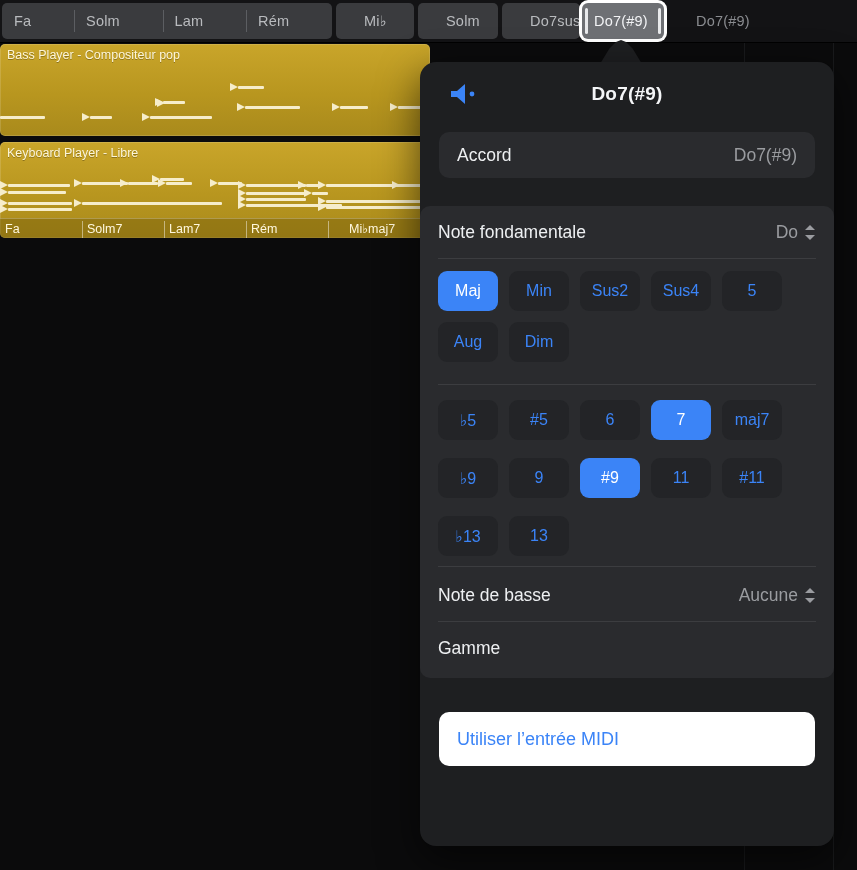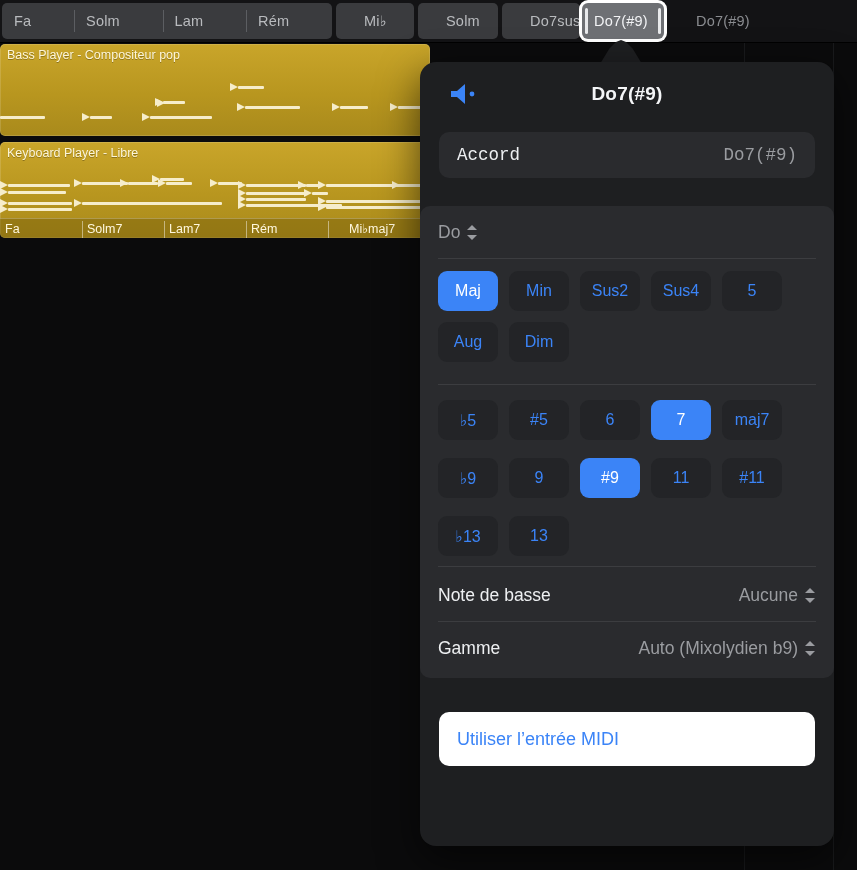--- a/index.html
+++ b/index.html
@@ -125,21 +125,21 @@
   .row-label { font-size: 17.5px; color: #eef0f2; }
   .row-value { font-size: 17.5px; color: #9a9ca0; display: flex; align-items: center; gap: 7px; }
   .stepper { display: inline-block; width: 11px; height: 17px; position: relative; }
   .stepper::before, .stepper::after {
     content: ""; position: absolute; left: 0; width: 0; height: 0;
     border-left: 5.5px solid transparent; border-right: 5.5px solid transparent;
   }
   .stepper::before { top: 1px; border-bottom: 5px solid #9a9ca0; }
   .stepper::after { bottom: 1px; border-top: 5px solid #9a9ca0; }
 
-  .accord-card { margin-top: 6px; height: 46px; font-family: Liberation Mono, monospace; }
+  .accord-card { margin-top: 6px; height: 46px; }
   .accord-card .row { height: 46px; }
   .accord-card .row-value { color: #9a9ca0; }
 
   .big-card { margin-top: 28px; background: #2a2b2e; border-radius: 10px; padding-bottom: 4px; }
   .divider { height: 1px; background: #3c3d40; margin: 0 18px; }
 
   .btn-grid { padding: 12px 18px 6px 18px; }
   .btn-row { display: flex; gap: 11px; margin-bottom: 11px; }
   .qbtn {
     width: 60px; height: 40px; border-radius: 9px;
@@ -273,20 +273,21 @@
     <div class="card accord-card">
       <div class="row">
         <span class="row-label">Accord</span>
         <span class="row-value">Do7(#9)</span>
       </div>
     </div>
 
     <div class="big-card">
 
       <div class="row" style="height:52px;">
+        <span class="row-label">Note fondamentale</span>
         <span class="row-value">
           <span>Do</span>
           <span class="stepper"></span>
         </span>
       </div>
       <div class="divider"></div>
 
       <div class="btn-grid">
 
         <div class="btn-row">
@@ -329,24 +330,20 @@
         <div class="row">
           <span class="row-label">Note de basse</span>
           <span class="row-value">
             <span>Aucune</span>
             <span class="stepper"></span>
           </span>
         </div>
         <div class="divider"></div>
         <div class="row">
           <span class="row-label">Gamme</span>
-          <span class="row-value">
-            <span>Auto (Mixolydien b9)</span>
-            <span class="stepper"></span>
-          </span>
         </div>
       </div>
     </div>
 
     <div class="midi-card">
       <span class="midi-label">Utiliser l’entrée MIDI</span>
     </div>
 
   </div>
 </div>

